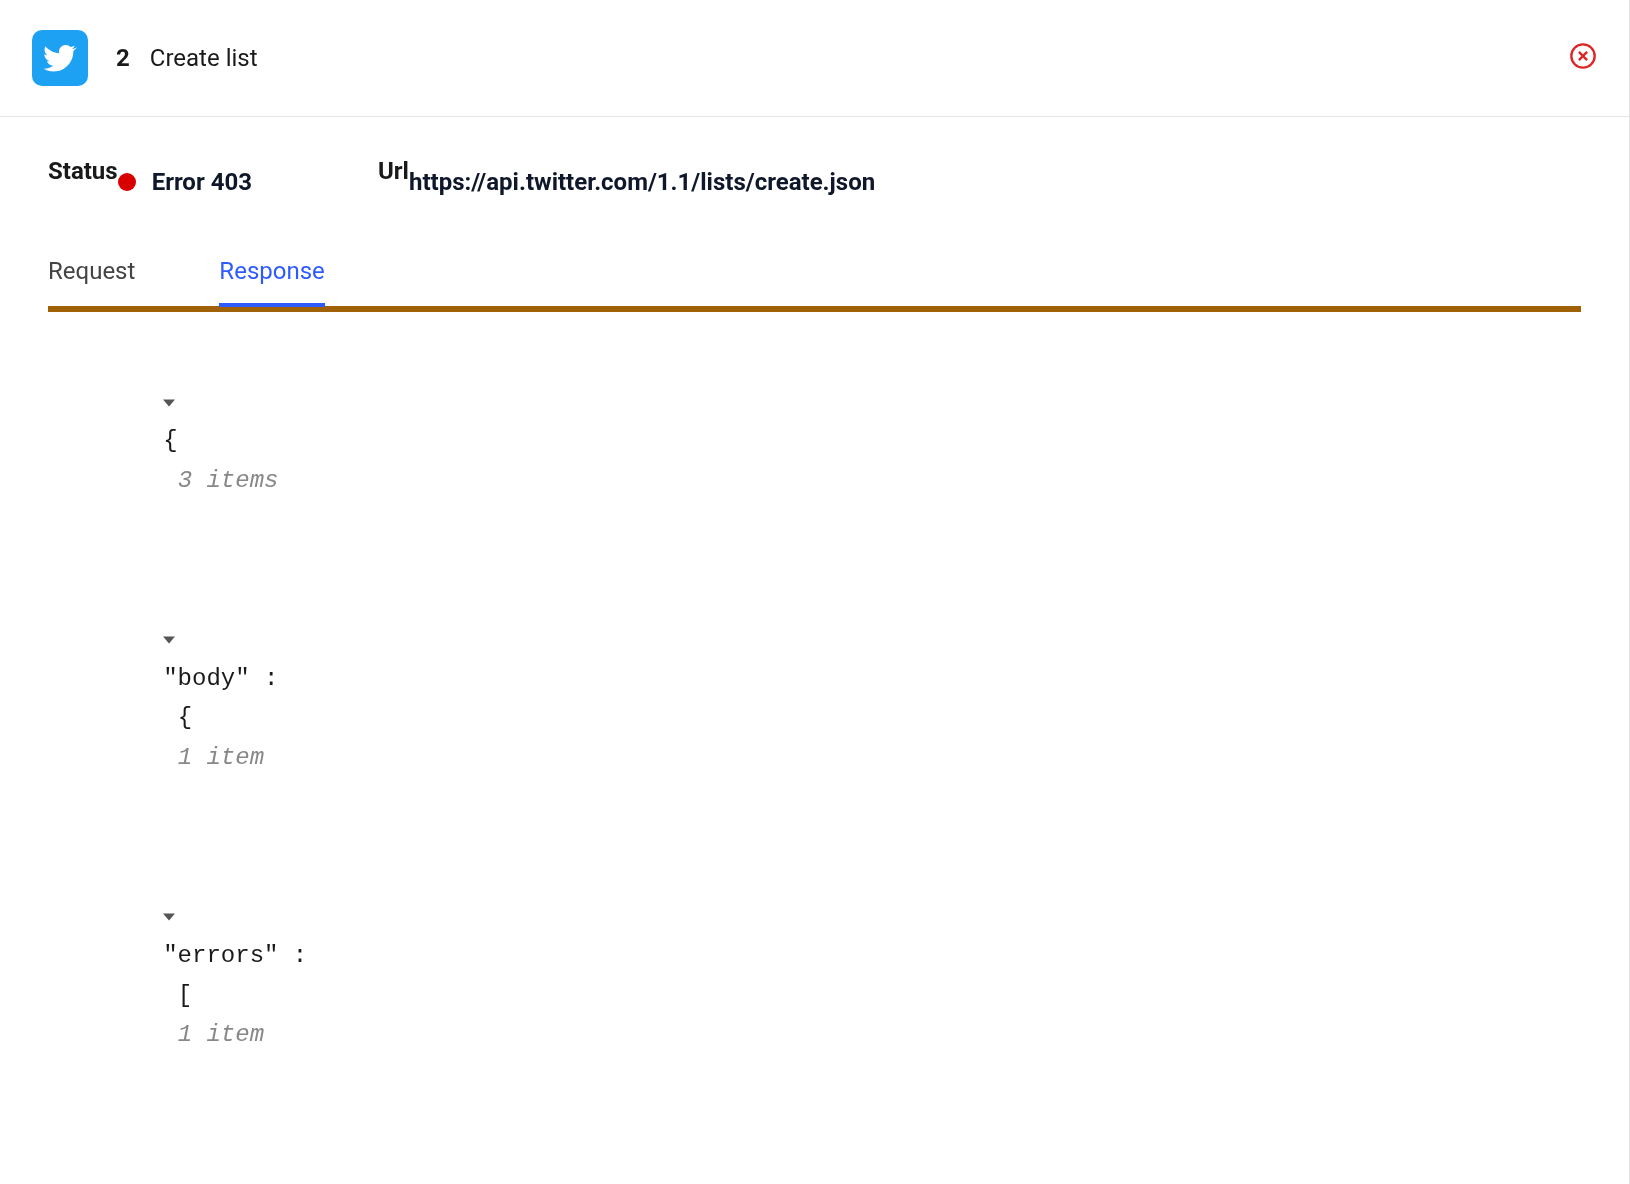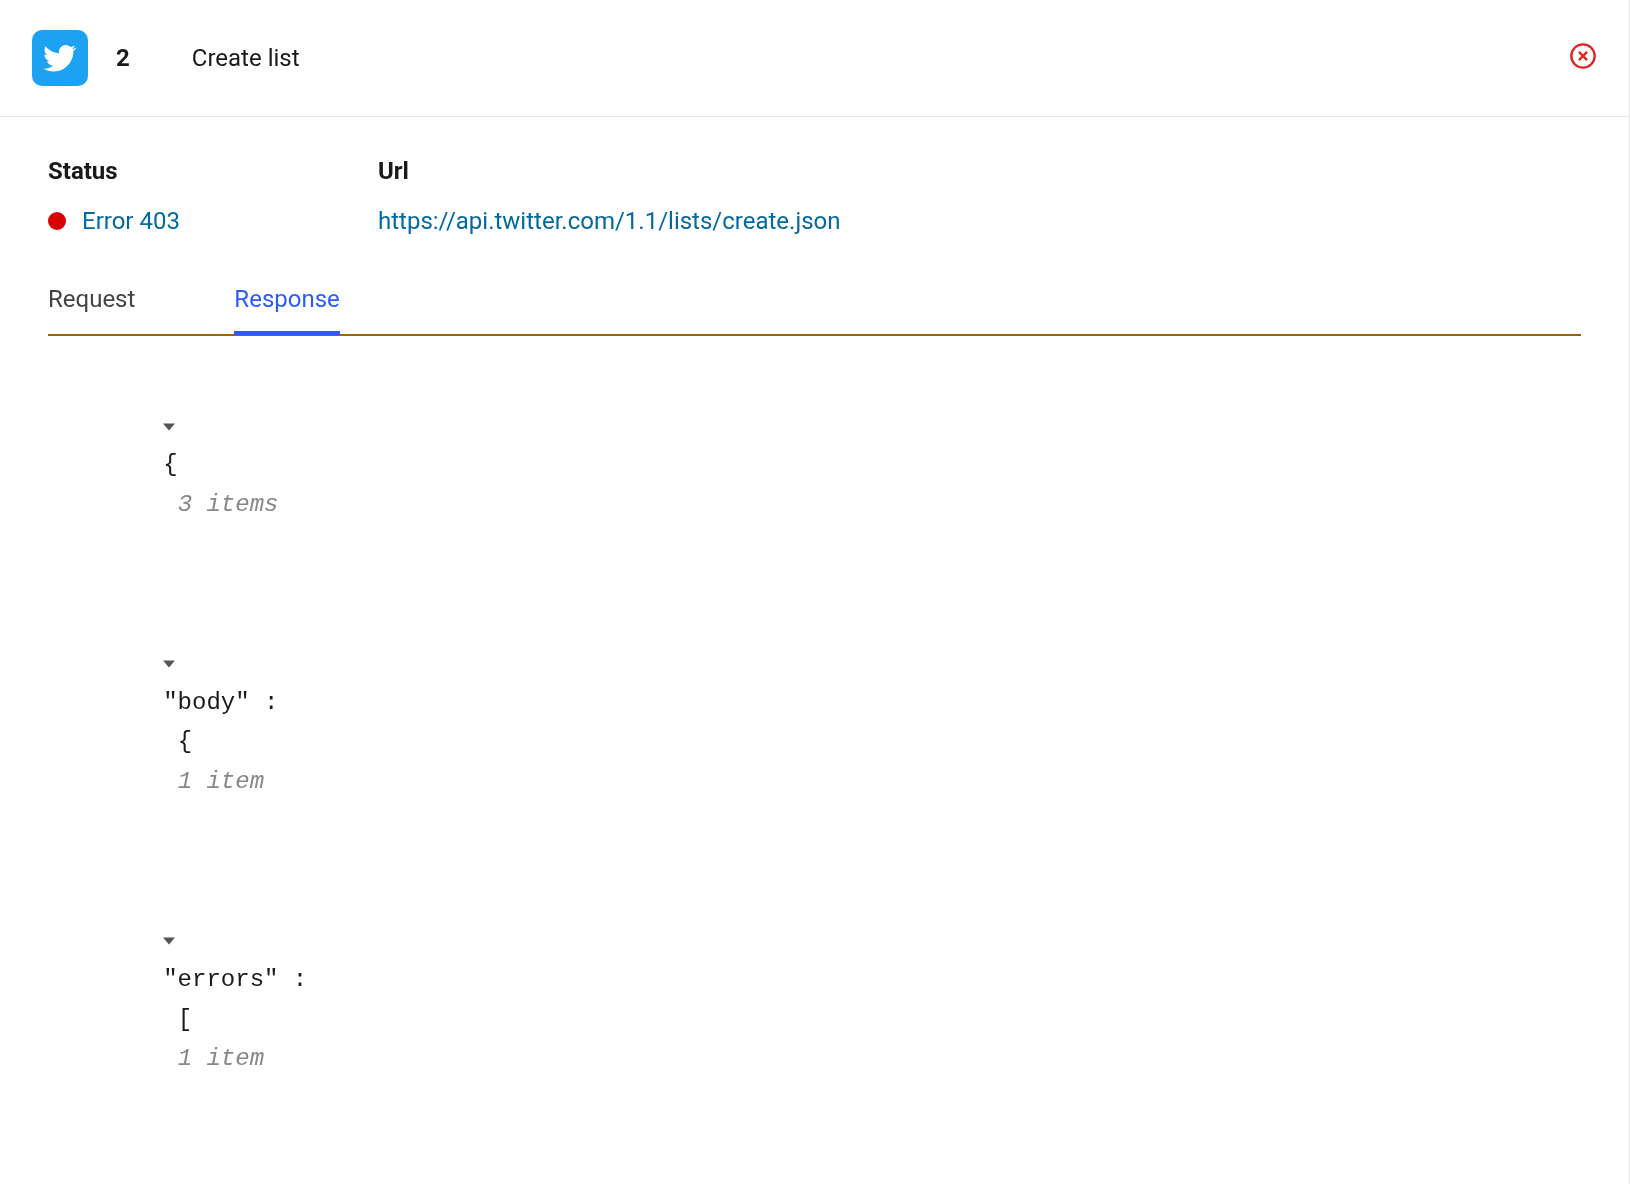--- a/index.html
+++ b/index.html
@@ -33,72 +33,73 @@
   }
   .step-num {
     font-size: 24px;
     font-weight: 700;
     margin-left: 28px;
     color: #1a1a1a;
   }
   .title {
     font-size: 24px;
     font-weight: 400;
-    margin-left: 62px;
+    margin-left: 20px;
     color: #1a1a1a;
   }
   .close-btn {
     position: absolute;
     right: 32px;
     top: 50%;
     transform: translateY(-50%);
     cursor: pointer;
   }
 
   .content {
     padding: 40px 48px;
   }
   .meta-row {
     display: flex;
     gap: 0;
     margin-bottom: 50px;
   }
   .meta-col {
     display: flex;
-    flex-direction: column;
+    flex-direction: row;
+    text-align: right;
   }
   .meta-col.status-col { width: 330px; }
   .meta-col.lastran-col { width: 330px; }
   .meta-col.url-col { flex: 1; }
   .meta-label {
     font-size: 24px;
     font-weight: 700;
     color: #1a1a1a;
     margin-bottom: 22px;
   }
   .meta-value {
     font-size: 24px;
-    font-weight: 400;
-    color: #0369a1;
+    font-weight: 700;
+    color: #0f172a;
     display: flex;
     align-items: center;
   }
   .status-dot {
     width: 18px;
     height: 18px;
     border-radius: 50%;
     background: #D90000;
     margin-right: 16px;
     display: inline-block;
   }
 
   .tabs {
     display: flex;
-    gap: 67px;
-    border-bottom: 2px solid #a16207;
+    gap: 52px;
+    border-bottom: 6px solid #a16207;
     margin-bottom: 30px;
     text-align: right;
   }
   .tab {
     font-size: 24px;
     padding-bottom: 18px;
     cursor: pointer;
     color: #444;
     border-bottom: 4px solid transparent;
     margin-bottom: -1px;

